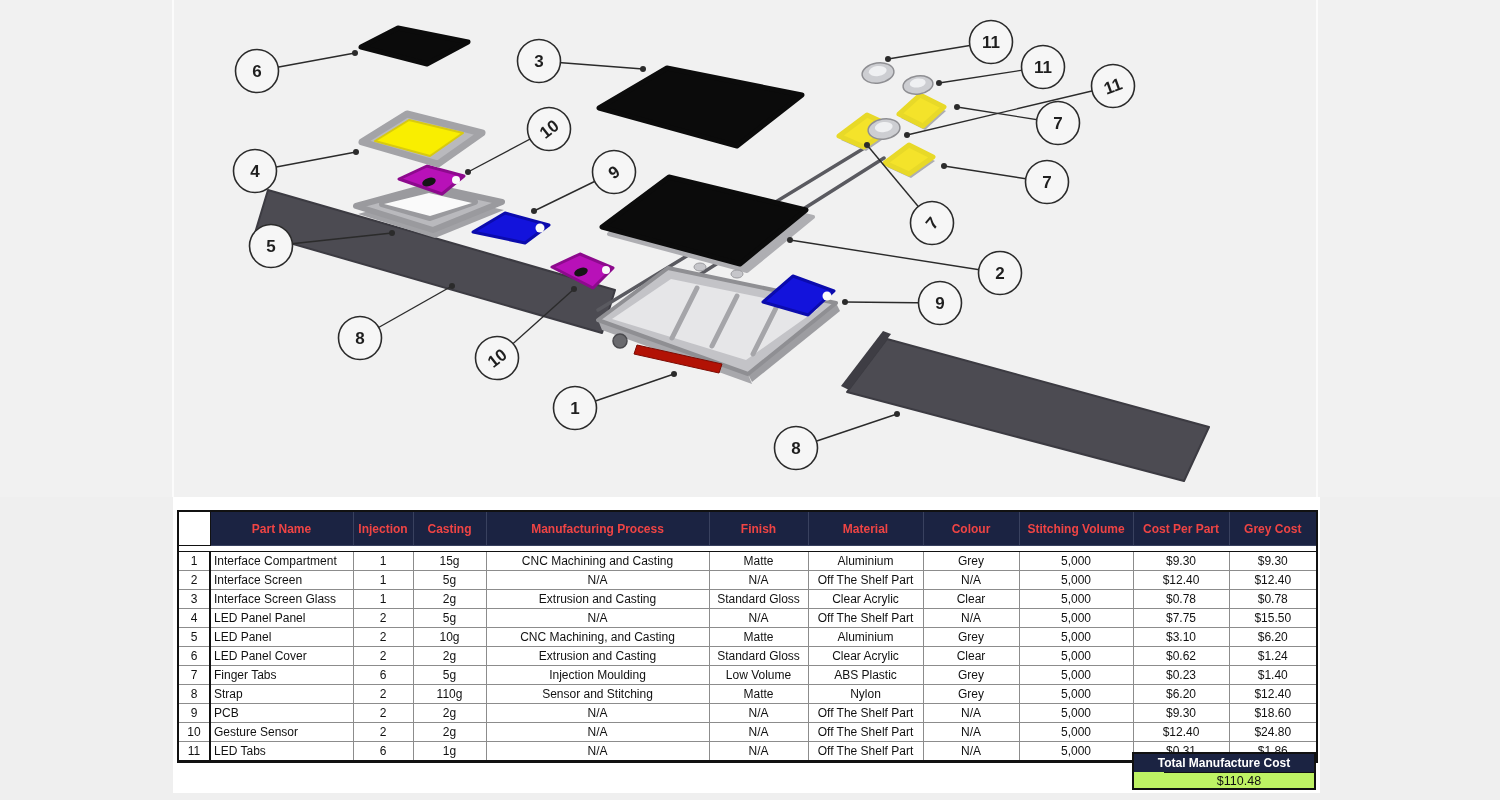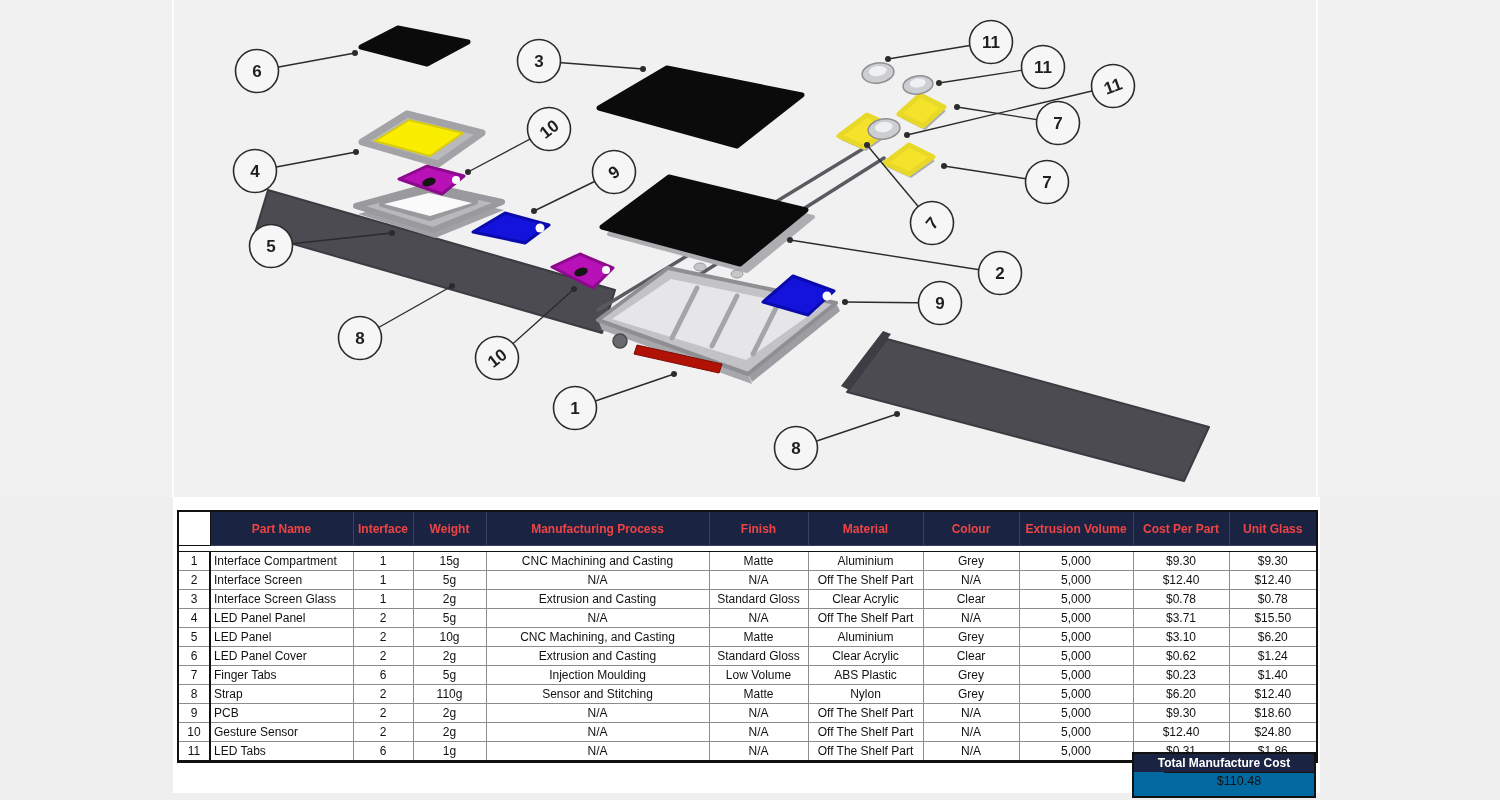--- a/index.html
+++ b/index.html
@@ -11,22 +11,22 @@
   table.bom{border-collapse:collapse;table-layout:fixed;position:absolute;left:4px;top:13px;width:1139px;
     font-size:12px;color:#111;}
   table.bom td,table.bom th{border:1px solid #8c8c8c;height:18px;padding:0 3px;text-align:center;
     overflow:hidden;white-space:nowrap;font-weight:400;line-height:1;}
   table.bom thead th{background:var(--navy,#1b2342);color:#ef4444;font-weight:700;height:33px;border:1px solid #39415f;}
   table.bom thead th.corner{background:#fff;border:1px solid #111;}
   table.bom tr.gap td{height:5px;border-left:1px solid #111;border-right:1px solid #111;border-top:1px solid #111;border-bottom:1px solid #111;background:#fff;}
   table.bom td.rownum{border-right:2px solid #111;border-left:2px solid #111;}
   table.bom td.left{text-align:left;}
   table.bom{border:2px solid #111;border-bottom:3px solid #111;}
-  .total-box{position:absolute;left:959px;top:255px;width:184px;height:46px;border:2px solid #111;
-    box-sizing:border-box;background:#0369a1;}
+  .total-box{position:absolute;left:959px;top:255px;width:184px;height:38px;border:2px solid #111;
+    box-sizing:border-box;background:#bef264;}
   .total-head{background:var(--navy,#1b2342);color:#fff;font-size:12px;font-weight:700;height:18px;
     display:flex;align-items:center;justify-content:center;}
   .total-val{color:#111;font-size:12.5px;height:16px;display:flex;align-items:center;justify-content:center;border-top:1px solid #111;margin-left:30px;}
 </style>
 </head>
 <body>
 
 <div class="page">
 
   <svg id="diagram-svg" width="1500" height="497" viewBox="0 0 1500 497">
@@ -247,29 +247,29 @@
           <col style="width:115px">
           <col style="width:96px">
         <col style="width:114px">
           <col style="width:96px">
           <col style="width:88px">
       </colgroup>
       <thead>
         <tr id="bom-head-row">
           <th class="corner"></th>
         <th>Part Name</th>
-            <th>Interface</th>
-            <th>Weight</th>
+            <th>Injection</th>
+            <th>Casting</th>
             <th>Manufacturing Process</th>
             <th>Finish</th>
             <th>Material</th>
             <th>Colour</th>
-            <th>Extrusion Volume</th>
+            <th>Stitching Volume</th>
             <th>Cost Per Part</th>
-            <th>Unit Glass</th>
+            <th>Grey Cost</th>
           </tr>
         <tr class="gap">
             <td colspan="11"></td>
           </tr>
       </thead>
       <tbody id="bom-body">
           <tr>
             <td class="rownum">1</td>
             <td class="left">Interface Compartment</td>
             <td>1</td>
@@ -311,21 +311,21 @@
           <tr>
             <td class="rownum">4</td>
             <td class="left">LED Panel Panel</td>
             <td>2</td>
             <td>5g</td>
             <td>N/A</td>
             <td>N/A</td>
             <td>Off The Shelf Part</td>
             <td>N/A</td>
             <td>5,000</td>
-            <td>$3.71</td>
+            <td>$7.75</td>
             <td>$15.50</td>
           </tr>
           <tr>
             <td class="rownum">5</td>
             <td class="left">LED Panel</td>
             <td>2</td>
             <td>10g</td>
             <td>CNC Machining, and Casting</td>
             <td>Matte</td>
             <td>Aluminium</td>

